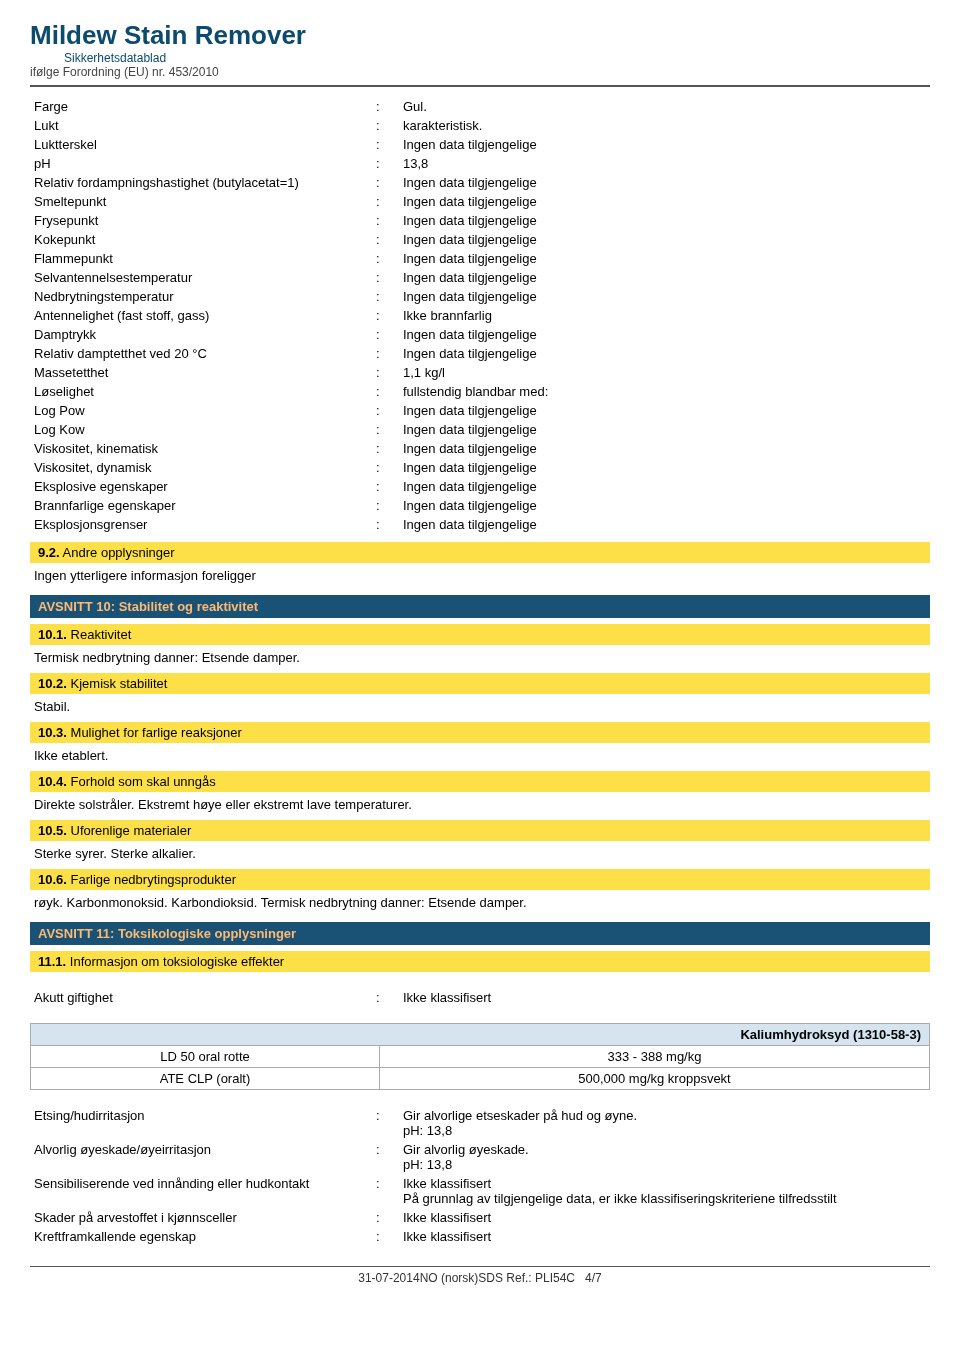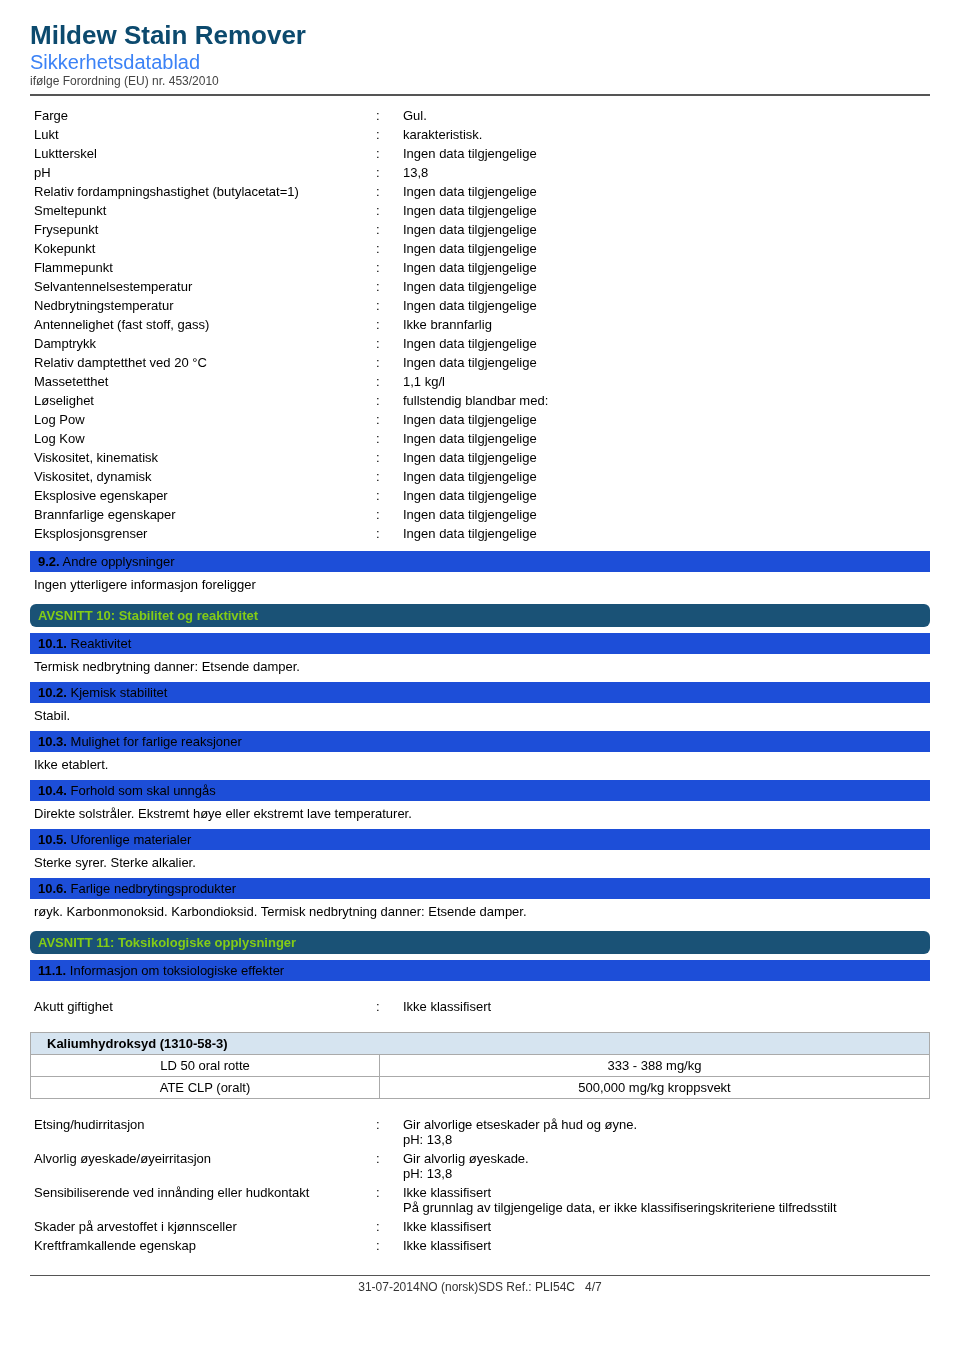--- a/index.html
+++ b/index.html
@@ -10,22 +10,23 @@
       background: #fff;
       padding: 20px 30px;
       max-width: 960px;
     }
     .doc-title {
       font-size: 26px;
       font-weight: bold;
       color: #0c4a6e;
     }
     .doc-subtitle {
-      font-size: 20px;
-      color: #3b82f6;
+      font-size: 12px;
+      color: #0c4a6e;
+      margin-left: 34px;
     }
     .doc-regulation {
       font-size: 12px;
       color: #444;
       border-bottom: 2px solid #555;
       padding-bottom: 6px;
       margin-bottom: 10px;
     }
     .properties-table {
       width: 100%;
@@ -35,30 +36,29 @@
     .properties-table td {
       padding: 2px 4px;
       vertical-align: top;
       font-size: 13px;
     }
     .prop-label { width: 38%; }
     .prop-colon { width: 3%; }
     .prop-value { width: 59%; }
     .section-header {
       background-color: #1a5276;
-      color: #84cc16;
+      color: #fdba74;
       font-weight: bold;
       font-size: 13px;
       padding: 4px 8px;
       margin-top: 10px;
       margin-bottom: 4px;
-      border-radius: 6px;
     }
     .subsection-header {
-      background-color: #1d4ed8;
+      background-color: #fde047;
       color: #000;
       font-size: 13px;
       padding: 3px 8px;
       margin-top: 6px;
       margin-bottom: 3px;
     }
     .subsection-header .sub-num {
       font-weight: bold;
     }
     .body-text {
@@ -68,24 +68,24 @@
     }
     .inner-table {
       width: 100%;
       border-collapse: collapse;
       border: 1px solid #aaa;
       margin: 6px 0;
     }
     .inner-table th {
       background-color: #d6e4f0;
       border: 1px solid #aaa;
-      padding: 3px 16px;
+      padding: 3px 8px;
       font-size: 13px;
       font-weight: bold;
-      text-align: left;
+      text-align: right;
       margin-top: 6px;
     }
     .inner-table td {
       border: 1px solid #aaa;
       padding: 3px 8px;
       font-size: 13px;
       text-align: center;
     }
     .tox-table {
       width: 100%;

